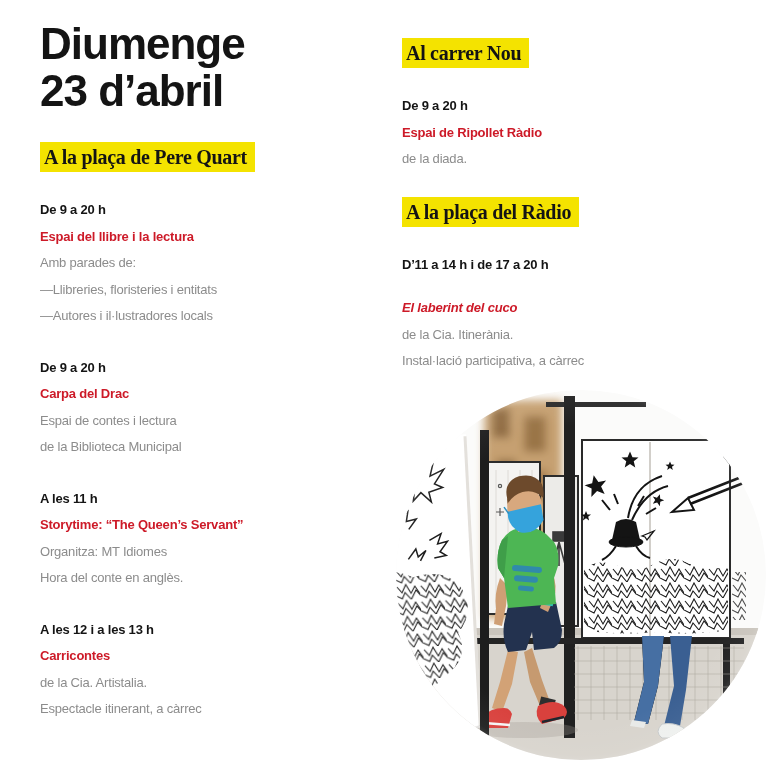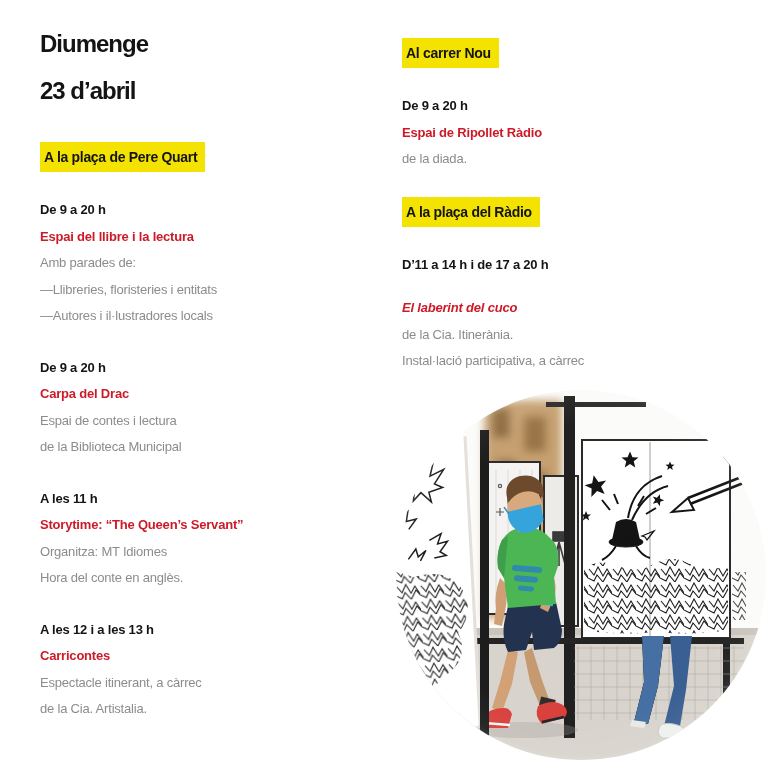--- a/index.html
+++ b/index.html
@@ -6,30 +6,30 @@
   :root{
     --yellow:#f4e300;
     --red:#cd1a28;
     --gray:#8c8c8c;
     --ink:#141414;
   }
   html,body{margin:0;padding:0;background:#ffffff;}
   body{width:768px;height:768px;font-family:"Liberation Sans","DejaVu Sans",sans-serif;color:var(--ink);}
   .poster{position:relative;width:768px;height:768px;background:#fff;overflow:hidden;}
 
-  .title{position:absolute;left:40px;top:20px;font-size:24px;line-height:47px;
+  .title{position:absolute;left:40px;top:20px;font-size:44px;line-height:47px;
          font-weight:800;letter-spacing:-1px;color:var(--ink);}
 
   .col{position:absolute;width:360px;}
   .col-left{left:40px;top:142px;}
   .col-right{left:402px;top:38px;}
 
   .badge{display:inline-block;background:var(--yellow);color:var(--ink);
-         font-weight:800;font-size:14px;line-height:20px;letter-spacing:-0.3px;
-         padding:5px 8px 5px 4px;}
+         font-weight:800;font-size:20px;line-height:20px;letter-spacing:-0.3px;
+         padding:5px 8px 5px 4px;font-family:Liberation Serif, serif;}
   .badge + .event{margin-top:25px;}
 
   .event{margin-top:25px;font-size:13px;line-height:26.5px;letter-spacing:-0.2px;}
   .event > div{white-space:nowrap;}
   .time{font-weight:800;color:var(--ink);}
   .etitle{font-weight:800;color:var(--red);}
   .etitle.italic{font-style:italic;margin-top:17px;}
   .desc{color:var(--gray);}
   .badge-gap{margin-top:24px;}
 
@@ -77,22 +77,22 @@
     <article class="event">
       <div class="time">A les 11 h</div>
       <div class="etitle">Storytime: “The Queen’s Servant”</div>
       <div class="desc">Organitza: MT Idiomes</div>
       <div class="desc">Hora del conte en anglès.</div>
     </article>
 
     <article class="event">
       <div class="time">A les 12 i a les 13 h</div>
       <div class="etitle">Carricontes</div>
+      <div class="desc">de la Cia. Artistalia.</div>
       <div class="desc">Espectacle itinerant, a càrrec</div>
-      <div class="desc">de la Cia. Artistalia.</div>
     </article>
   </section>
 
   <section class="col col-right">
     <div class="badge">
       <span>Al carrer Nou</span>
     </div>
 
     <article class="event">
       <div class="time">De 9 a 20 h</div>

